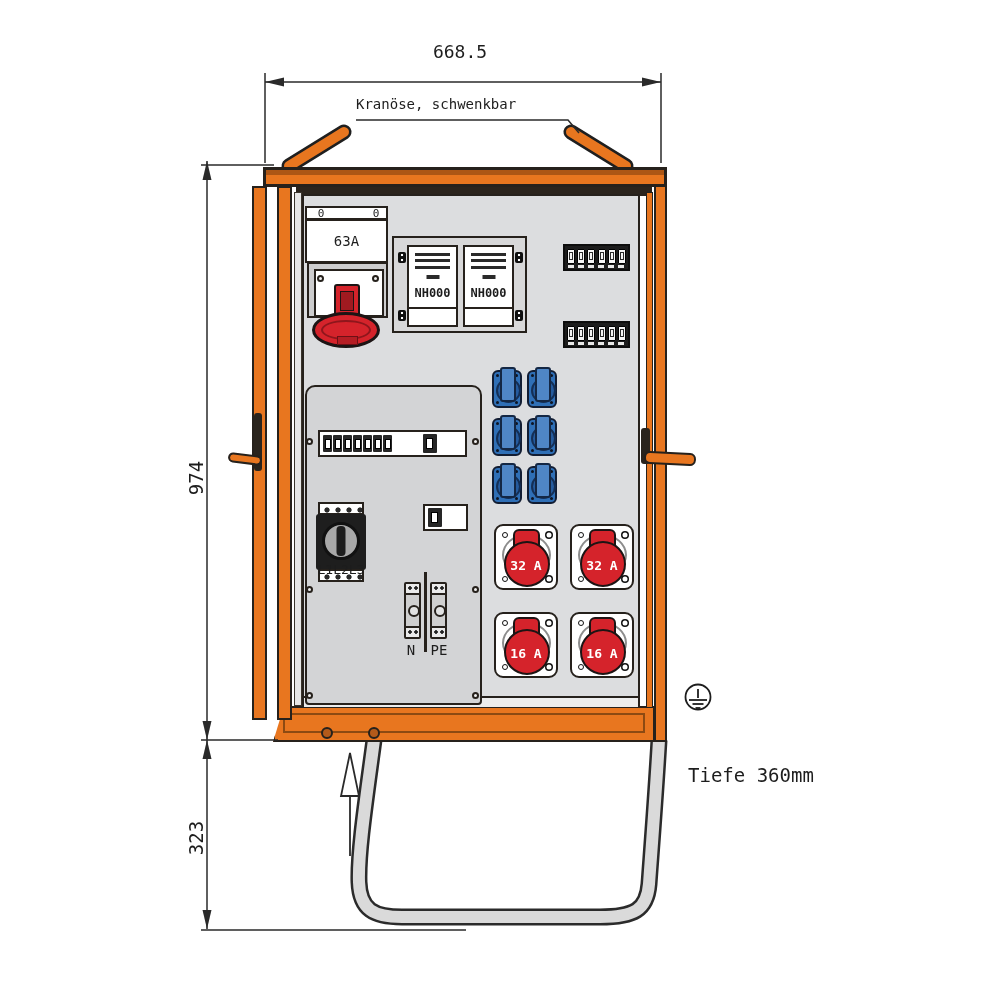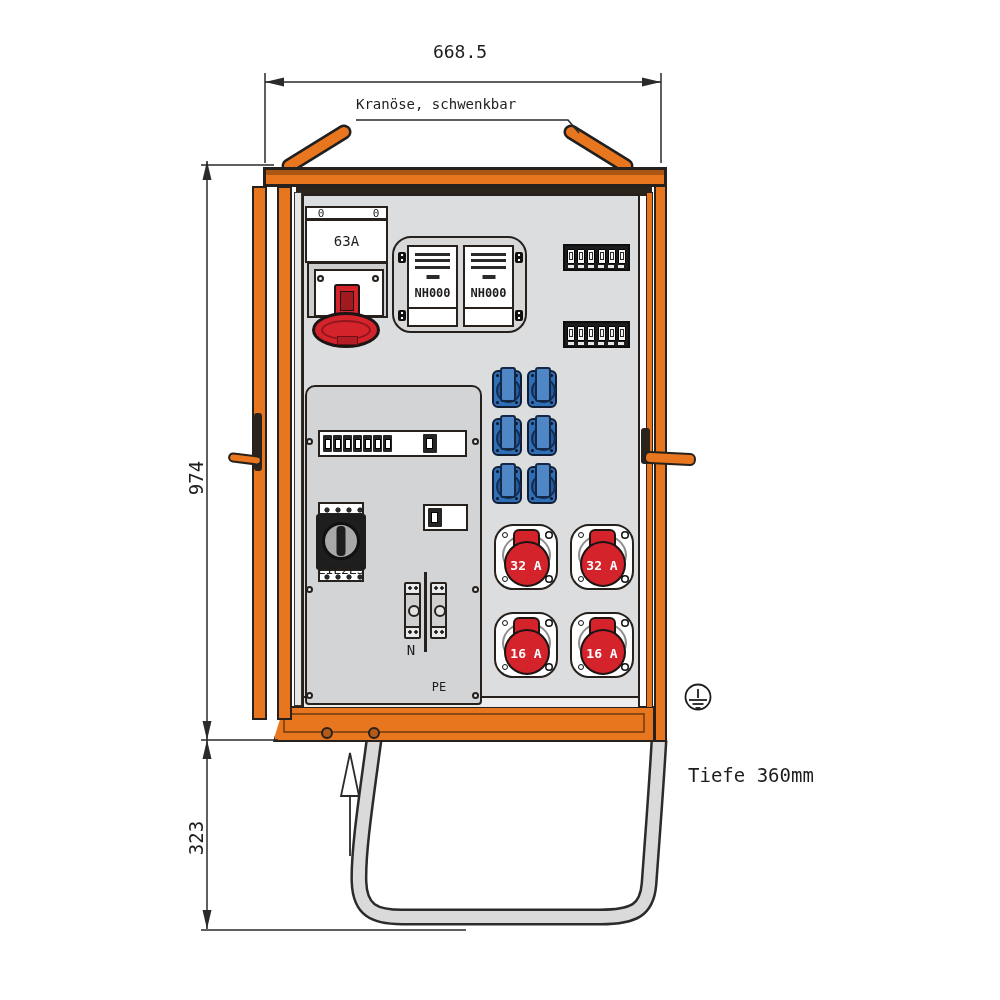--- a/index.html
+++ b/index.html
@@ -16,21 +16,21 @@
   .whitebox{position:absolute;background:#fff;border:2px solid #26211c;box-sizing:border-box}
   .graybox{position:absolute;background:#d8d8d9;border:2px solid #26211c;box-sizing:border-box}
   .pscrew{position:absolute;width:7px;height:7px;border-radius:50%;background:#efefef;border:2px solid #26211c;box-sizing:border-box}
   
   .sock{position:absolute;width:30px;height:38px;background:#2f6fb6;border:2px solid #121d33;border-radius:6px;box-sizing:border-box}
   .sock::before{content:"";position:absolute;left:2px;top:2px;width:3px;height:3px;border-radius:50%;background:#0e1422;box-shadow:19px 0 0 #0e1422}
   .sock::after{content:"";position:absolute;left:2px;bottom:2px;width:3px;height:3px;border-radius:50%;background:#0e1422;box-shadow:19px 0 0 #0e1422}
   .sock-face{position:absolute;left:2px;top:6px;width:21px;height:21px;border-radius:50%;background:#255b9e;border:2px solid #142f56}
   .sock-lid{position:absolute;left:6px;top:-5px;width:12px;height:31px;background:#4f86c6;border:2px solid #142744;border-radius:3px}
   
-  .cee{position:absolute;width:64px;height:66px;background:#fff;border:2.5px solid #26211c;border-radius:19px;box-sizing:border-box}
+  .cee{position:absolute;width:64px;height:66px;background:#fff;border:2.5px solid #26211c;border-radius:9px;box-sizing:border-box}
   .cee::before{content:"";position:absolute;left:6px;top:6px;width:4px;height:4px;border-radius:50%;border:1.5px solid #111;box-shadow:44px 0 0 -0.5px #fff,44px 0 0 1px #111}
   .cee::after{content:"";position:absolute;left:6px;bottom:6px;width:4px;height:4px;border-radius:50%;border:1.5px solid #111;box-shadow:44px 0 0 -0.5px #fff,44px 0 0 1px #111}
   .cee-arc{position:absolute;left:6px;top:8px;width:45px;height:38px;border-radius:50%;border:2px solid #8d8d8d}
   .cee-cap{position:absolute;left:17px;top:3px;width:23px;height:17px;background:#d5232b;border:2.5px solid #1d1414;border-radius:6px 6px 2px 2px}
   .cee-body{position:absolute;left:8px;top:15px;width:42px;height:42px;border-radius:50%;background:#d5232b;border:2.5px solid #1d1414}
   .cee-label{position:absolute;left:0;top:32px;width:100%;text-align:center;color:#fff;font-weight:bold;font-size:13px}
   
   .mcbrow{position:absolute;width:67px;height:27px;background:#1c1c1c;border:2px solid #0d0d0d;box-sizing:border-box;display:flex;gap:3px;padding:3px 2px 5px 2px}
   .mcbrow::after{content:"";position:absolute;left:3px;right:3px;bottom:1px;height:3px;background:repeating-linear-gradient(90deg,#e8e8e8 0 6px,transparent 6px 10px)}
   .mcbgrp{flex:1;display:flex;gap:2px}
@@ -97,21 +97,21 @@
     <div class="pscrew" style="left:63px;top:11px"></div>
   </div>
   <div class="abs" style="left:334px;top:284px;width:26px;height:34px;background:#d5232b;border:2.5px solid #1d1414;border-radius:3px;box-sizing:border-box">
     <div class="abs" style="left:4px;top:5px;width:12px;height:18px;background:#a01a20;border:1.5px solid #1d1414"></div>
   </div>
   <div class="abs" style="left:312px;top:312px;width:68px;height:36px;background:#d5232b;border:3px solid #1d1414;border-radius:50%;box-sizing:border-box">
     <div class="abs" style="left:6px;top:5px;right:6px;bottom:5px;border:2px solid #8f161c;border-radius:50%"></div>
     <div class="abs" style="left:22px;top:21px;width:19px;height:7px;background:#b51d24;border:1.5px solid #6d1015"></div>
   </div>
 
-  <div class="graybox" style="left:392px;top:236px;width:135px;height:97px;border-radius:19px">
+  <div class="graybox" style="left:392px;top:236px;width:135px;height:97px;border-radius:0">
     <div class="nscrew" style="left:4px;top:14px"></div>
     <div class="nscrew" style="left:121px;top:14px"></div>
     <div class="nscrew" style="left:4px;top:72px"></div>
     <div class="nscrew" style="left:121px;top:72px"></div>
     <div class="whitebox" style="left:13px;top:7px;width:51px;height:82px">
       <div class="nh-bars"></div>
       <div class="nh-dash"></div>
       <div class="txt ctr" style="left:0;top:38px;width:100%;height:16px;font-size:12px;font-weight:bold">NH000</div>
       <div class="abs" style="left:0;right:0;top:60px;border-top:2px solid #26211c"></div>
     </div>
@@ -184,21 +184,21 @@
     <span class="tb-top"></span>
       <span class="tb-circ"></span>
       <span class="tb-bot"></span>
   </div>
   <div class="tblock" style="left:430px;top:582px">
     <span class="tb-top"></span>
       <span class="tb-circ"></span>
       <span class="tb-bot"></span>
   </div>
   <div class="txt ctr" style="left:402px;top:642px;width:18px;height:16px;font-size:14px">N</div>
-  <div class="txt ctr" style="left:427px;top:679px;width:24px;height:16px;font-size:12px">PE</div>
+  <div class="txt ctr" style="left:427px;top:642px;width:24px;height:16px;font-size:14px">PE</div>
 
   <div class="sock" style="left:492px;top:370px">
       <span class="sock-face"></span>
       <span class="sock-lid"></span>
     </div>
   <div class="sock" style="left:527px;top:370px">
       <span class="sock-face"></span>
       <span class="sock-lid"></span>
     </div>
   <div class="sock" style="left:492px;top:418px">

